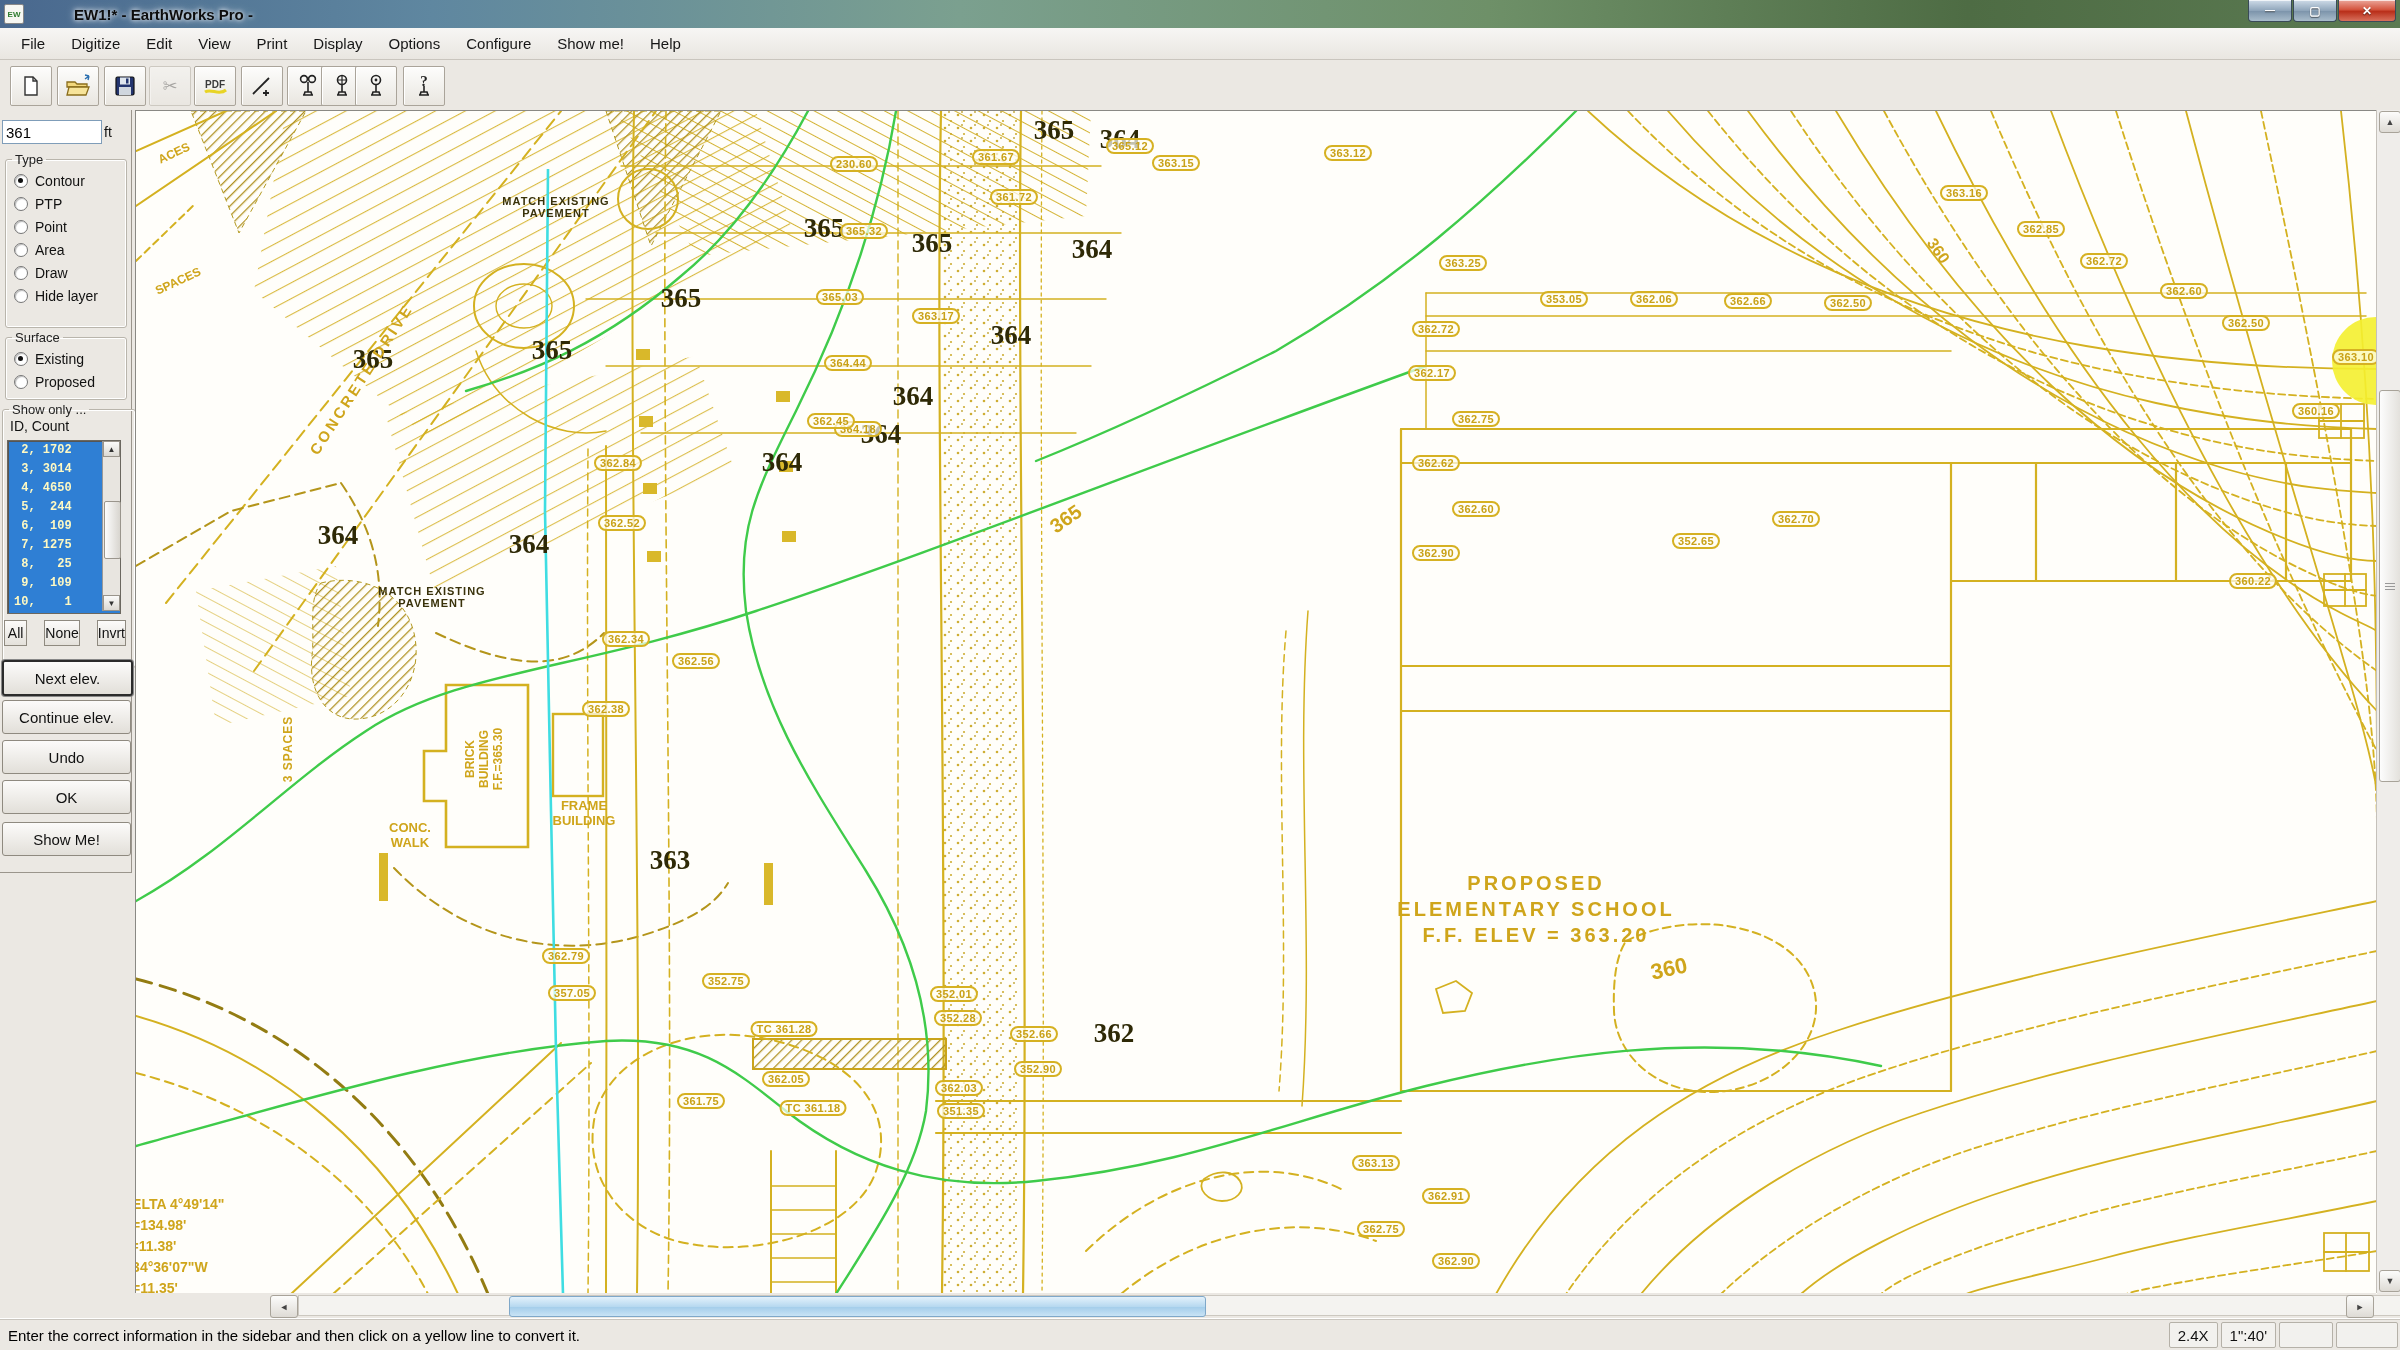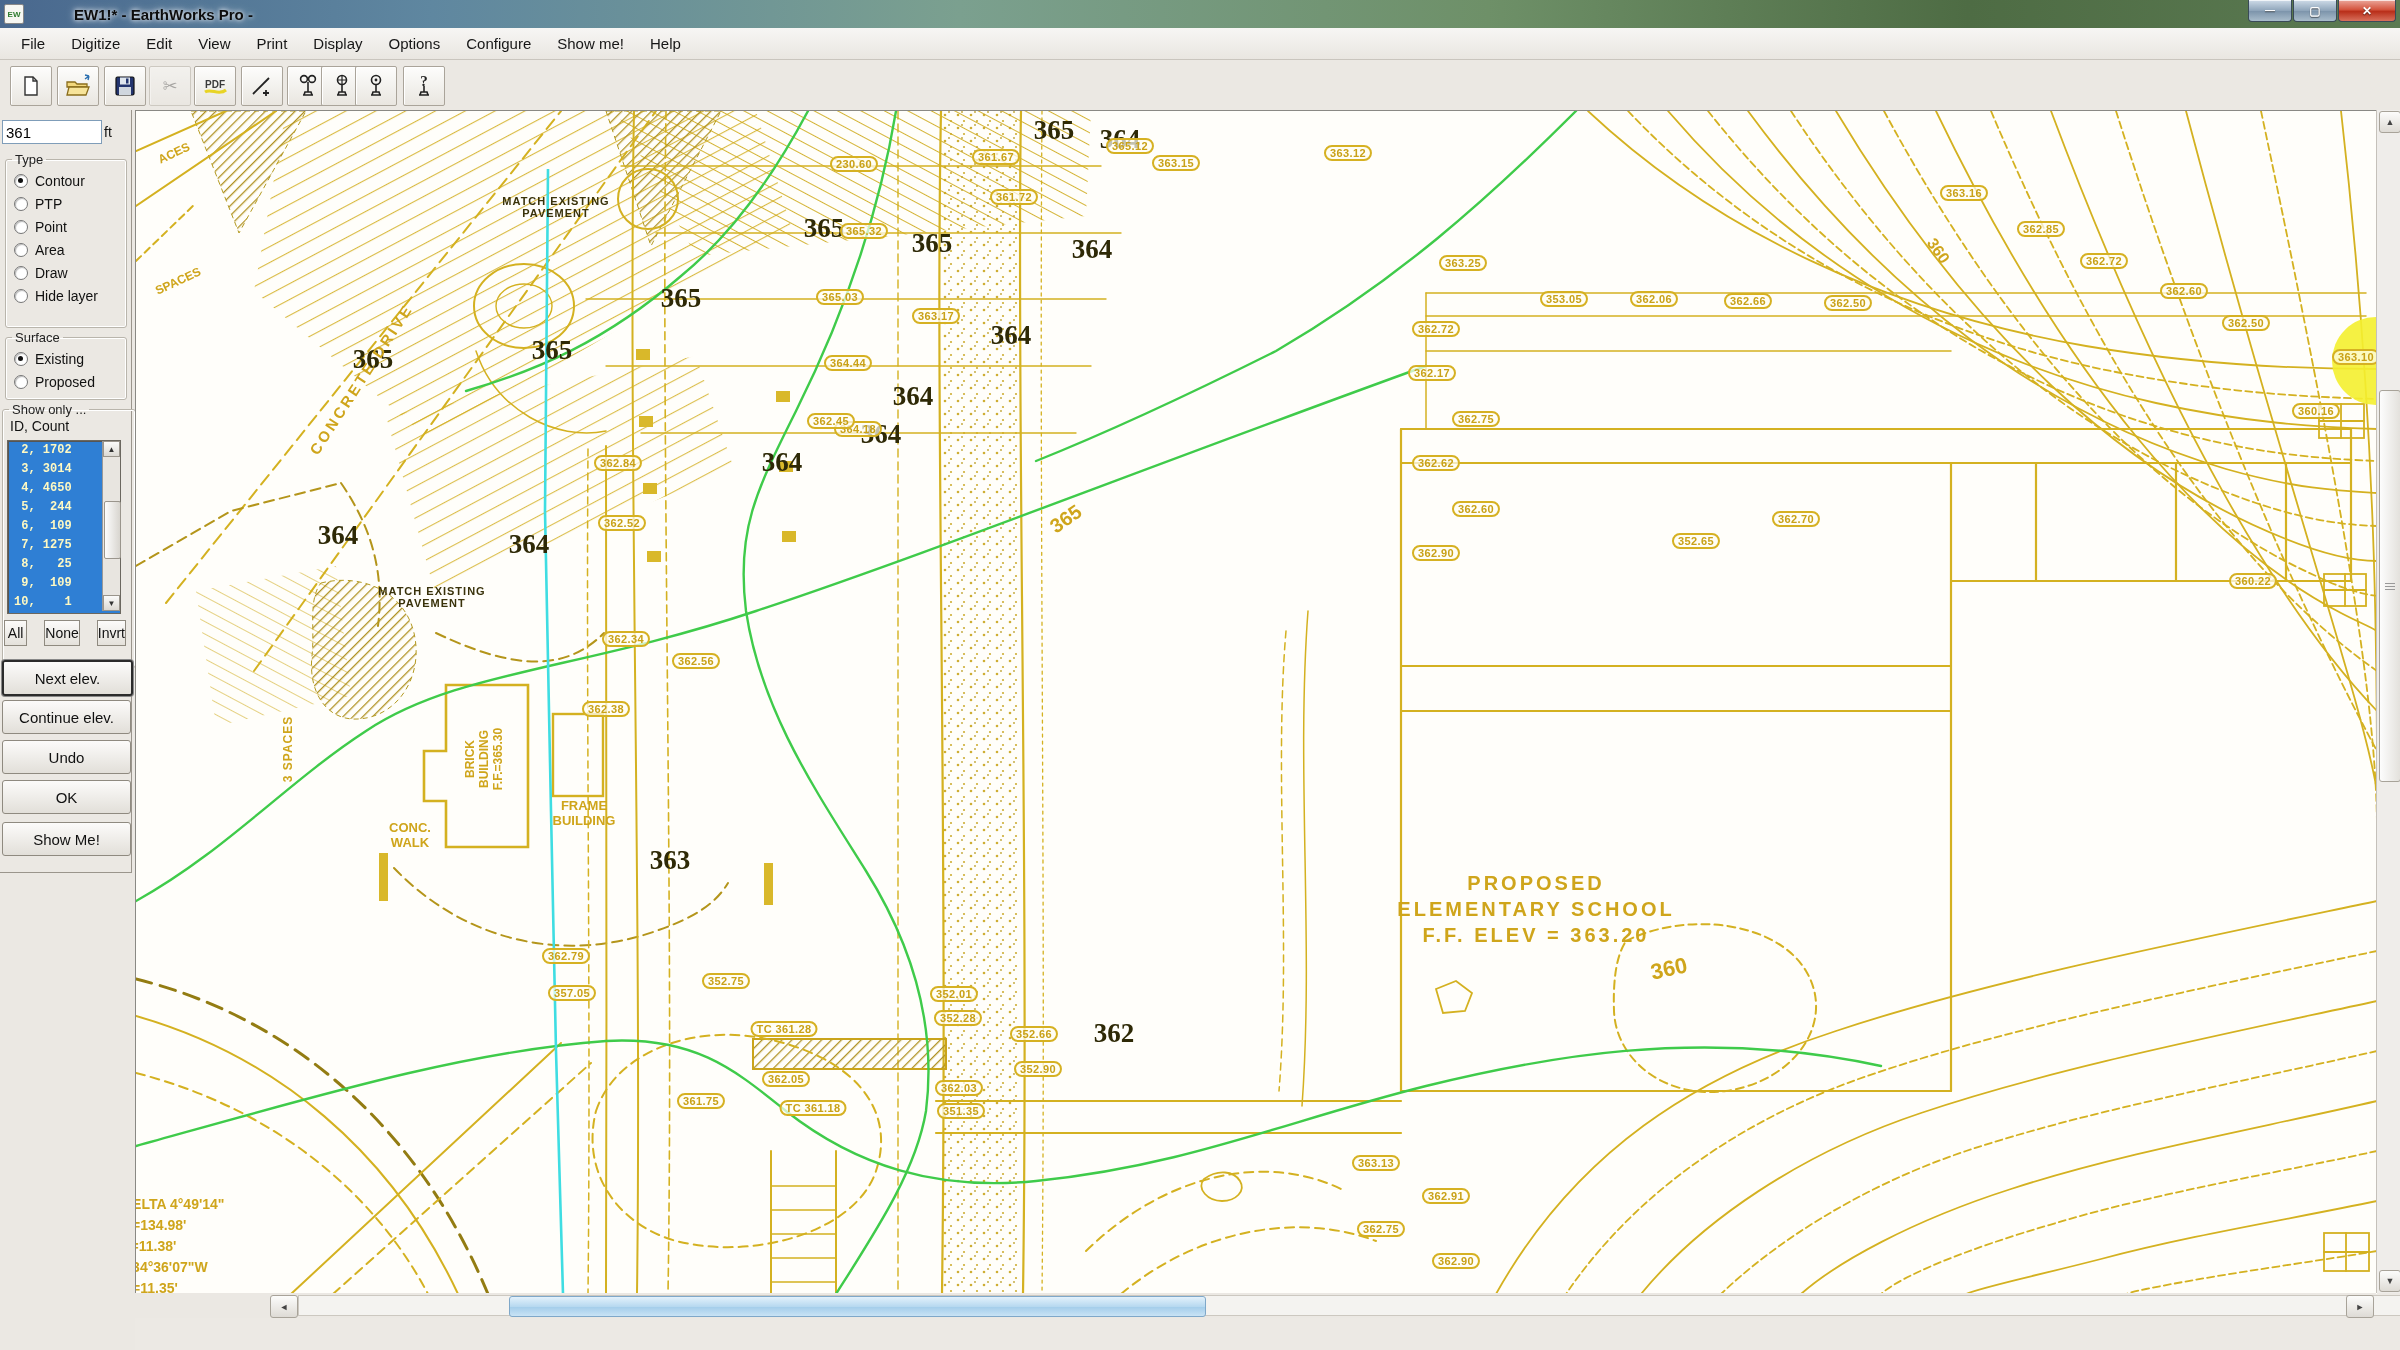--- a/index.html
+++ b/index.html
@@ -616,14 +616,21 @@
   </div>
 
   <div id="hsb">
     <div class="hsb-btn" style="left:135px;">◄</div>
     <div id="hsb-track">
       <div id="hsb-thumb"></div>
     </div>
     <div class="hsb-btn" style="left:2211px;">►</div>
   </div>
 
+  <div id="statusbar">
+    <div id="status-msg">Enter the correct information in the sidebar and then click on a yellow line to convert it.</div>
+    <div class="status-cell">2.4X</div>
+    <div class="status-cell">1":40'</div>
+    <div class="status-cell empty1"></div>
+    <div class="status-cell empty2"></div>
+  </div>
 
 </div>
 
 </body></html>

